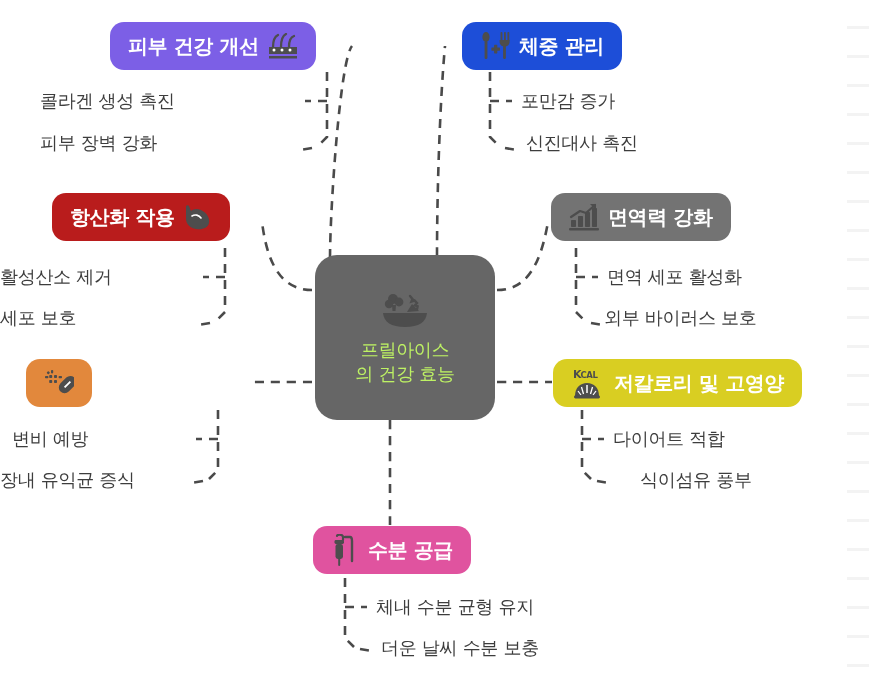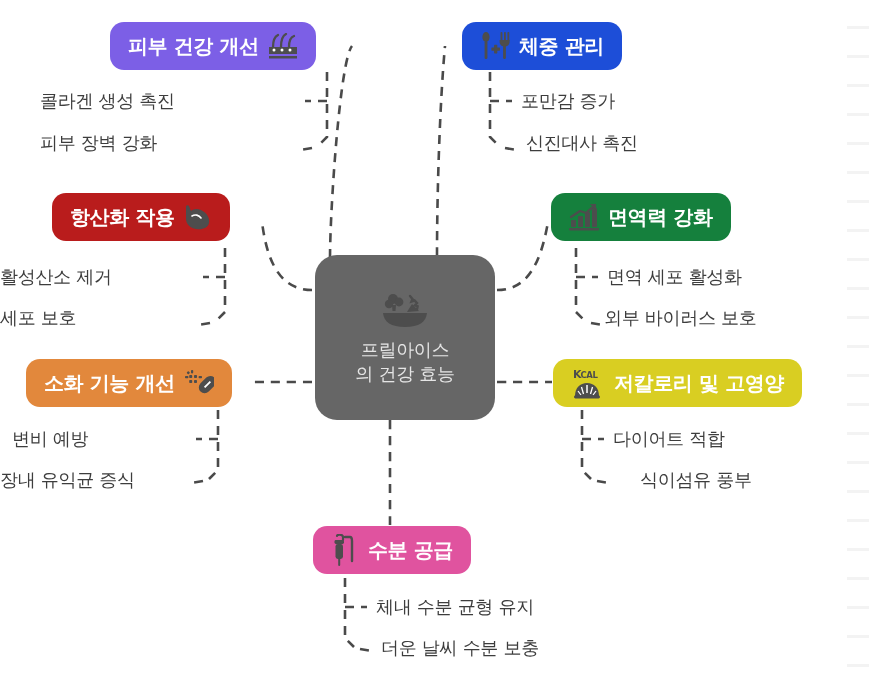--- a/index.html
+++ b/index.html
@@ -46,21 +46,21 @@
   .center-node {
     position: absolute;
     left: 315px; top: 255px;
     width: 180px; height: 165px;
     background: #666666;
     border-radius: 22px;
     display: flex;
     flex-direction: column;
     align-items: center;
     justify-content: center;
-    color: #e5e5e5;
+    color: #bef264;
     text-align: center;
   }
   .center-icon { margin-bottom: 6px; display: block; }
   .center-label {
     font-size: 18px;
     font-weight: 500;
     line-height: 1.30;
     letter-spacing: -0.3px;
     white-space: pre-line;
   }
@@ -234,21 +234,21 @@
             <path d="M8 12 C11 10 15 11 17 14" fill="none" stroke="#fff" stroke-width="1.6" stroke-linecap="round"></path>
           </g>
         </svg>
       </span>
     </div>
   </div>
   <div class="leaf right-align" style="left:0px; top:265px; width:198px;">활성산소 제거</div>
   <div class="leaf right-align" style="left:0px; top:306px; width:192px;">세포 보호</div>
 
   <div class="branch" style="left:551px; top:193px;">
-    <div class="node-pill icon-left" style="background:#15803d;">
+    <div class="node-pill icon-left" style="background:#737373;">
       <span>면역력 강화</span>
       <span class="pill-icon">
         <svg width="30" height="28" viewBox="0 0 30 28" xmlns="http://www.w3.org/2000/svg">
           <g fill="#4d4d4d">
             <rect x="2" y="17" width="5" height="7" rx="0.8"></rect>
             <rect x="9" y="13" width="5" height="11" rx="0.8"></rect>
             <rect x="16" y="9" width="5" height="15" rx="0.8"></rect>
             <rect x="23" y="5" width="5" height="19" rx="0.8"></rect>
             <rect x="0" y="25" width="30" height="2.4" rx="1"></rect>
             <path d="M2 14 L11 8 L17 10 L26 2" fill="none" stroke="#4d4d4d" stroke-width="2.2" stroke-linecap="round" stroke-linejoin="round"></path>
@@ -256,21 +256,20 @@
           </g>
         </svg>
       </span>
     </div>
   </div>
   <div class="leaf" style="left:607px; top:265px;">면역 세포 활성화</div>
   <div class="leaf" style="left:604px; top:306px;">외부 바이러스 보호</div>
 
   <div class="branch" style="left:26px; top:359px;">
     <div class="node-pill" style="background:#E2883C;">
-      <span>소화 기능 개선</span>
       <span class="pill-icon">
         <svg width="30" height="28" viewBox="0 0 30 28" xmlns="http://www.w3.org/2000/svg">
           <g fill="#4d4d4d">
 
             <rect x="7" y="1" width="2.2" height="3.4" rx="0.8"></rect>
             <rect x="1" y="7" width="3.4" height="2.2" rx="0.8"></rect>
             <rect x="3" y="2.4" width="2.6" height="2.6" rx="0.8" transform="rotate(-45 4.3 3.7)"></rect>
             <rect x="5.2" y="6" width="3" height="3" rx="0.8"></rect>
             <rect x="10" y="6" width="3" height="3" rx="0.8"></rect>
             <rect x="5.2" y="11" width="3" height="3" rx="0.8"></rect>

